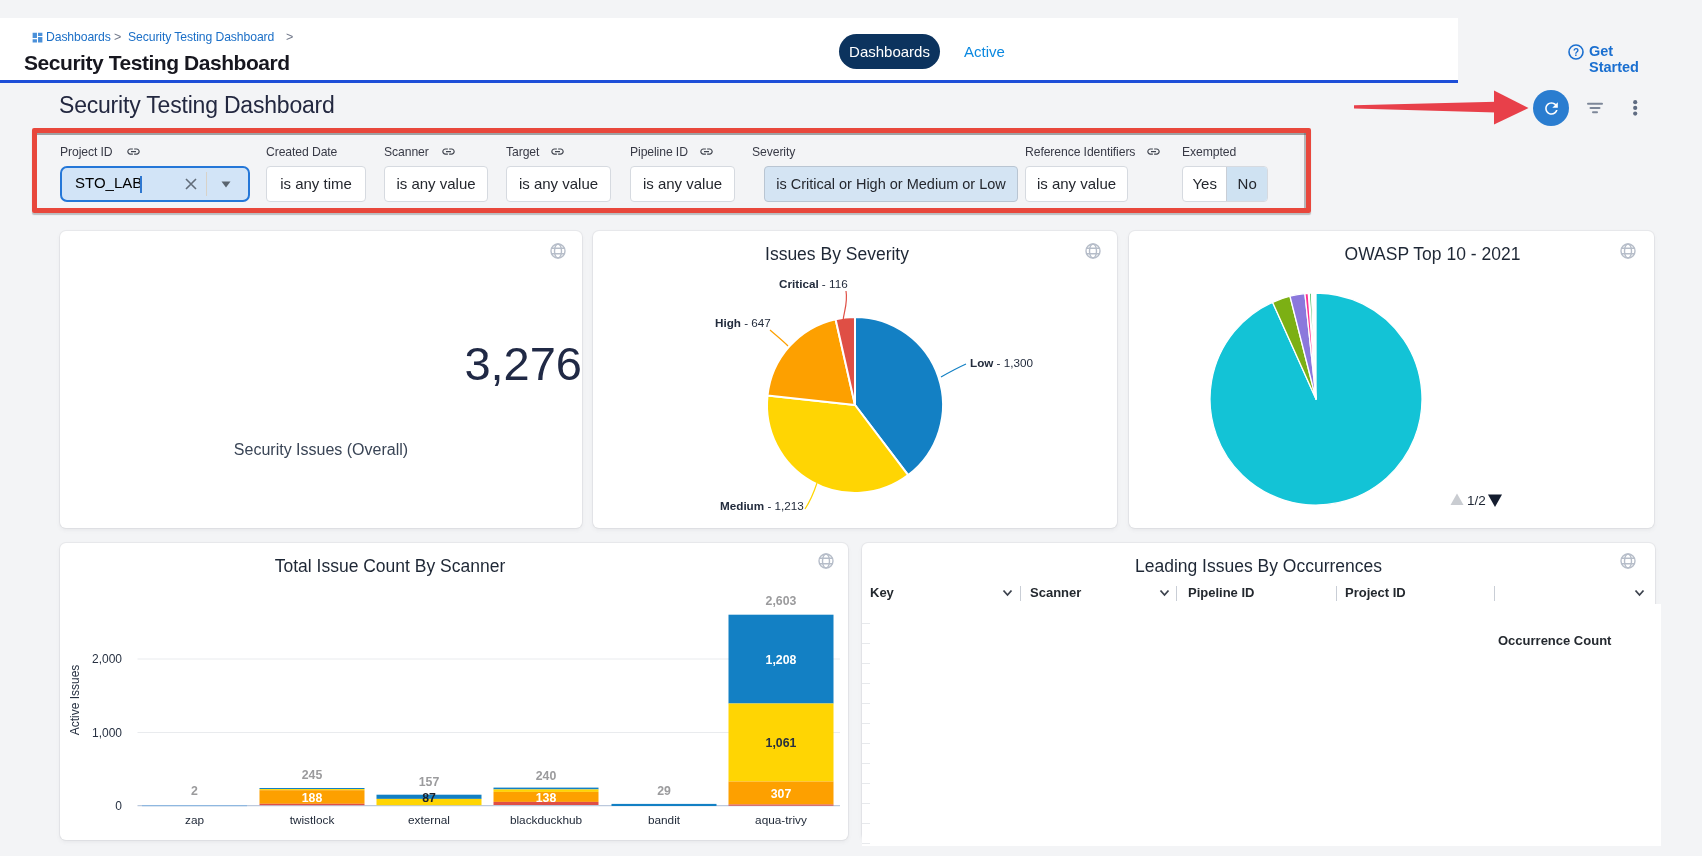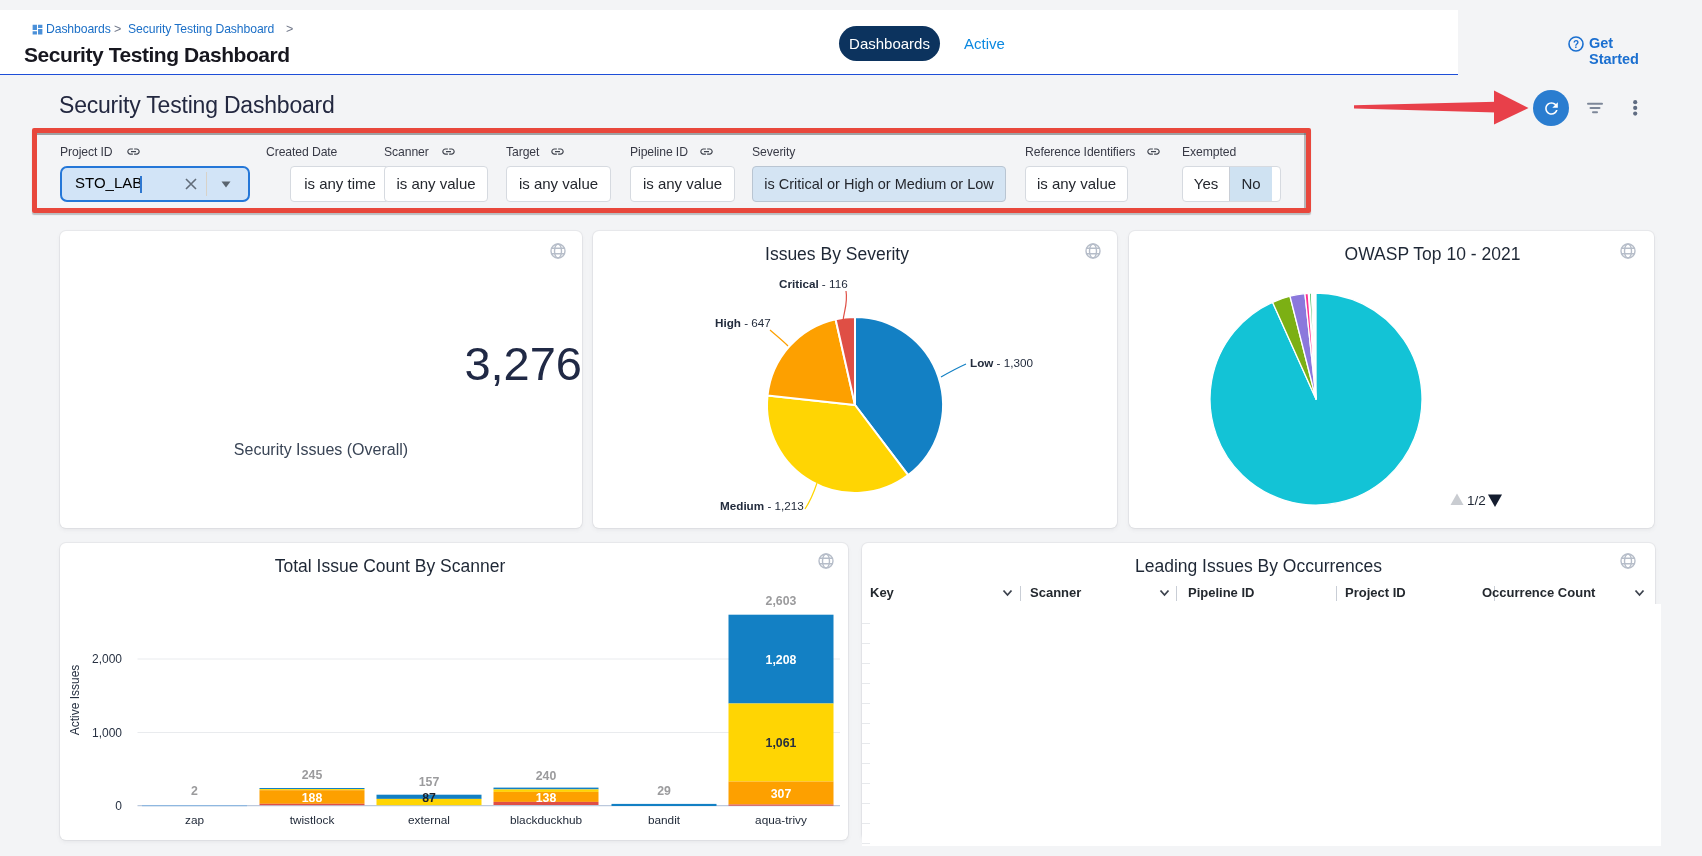--- a/index.html
+++ b/index.html
@@ -1,35 +1,35 @@
 <!DOCTYPE html>
 <html><head>
 <meta charset="utf-8">
 <style>
 * { margin:0; padding:0; box-sizing:border-box; }
 html,body { width:1702px; height:856px; overflow:hidden; }
 body { font-family:"Liberation Sans", sans-serif; background:#f3f4f6; position:relative; }
 .abs { position:absolute; }
 
-#hdr { position:absolute; left:0; top:10px; width:1458px; height:65px; background:#fff; border-bottom:1px solid #1d4ed8; }
+#hdr { position:absolute; left:0; top:18px; width:1458px; height:65px; background:#fff; border-bottom:3px solid #1d4ed8; }
 .crumb { position:absolute; top:12px; font-size:12.2px; color:#1b6fc7; font-weight:500; letter-spacing:-0.1px; }
 .crumbsep { color:#8a8da6; font-weight:400; }
 #hdrtitle { position:absolute; left:24px; top:33px; font-size:21px; font-weight:bold; color:#17171f; letter-spacing:-0.45px; }
 #tab-dash { position:absolute; left:839px; top:16px; width:101px; height:35px; background:#0c335e; border-radius:18px; color:#fff; font-size:15px; text-align:center; line-height:35px; }
 #tab-fold { position:absolute; left:964px; top:25px; font-size:15px; color:#0a88e0; }
 #getstarted { position:absolute; left:1566px; top:25px; font-size:14.5px; color:#1a6fd0; font-weight:600; }
 
 #sectitle { position:absolute; left:59px; top:92px; font-size:23px; font-weight:400; color:#232840; letter-spacing:-0.2px; }
 #refreshbtn { position:absolute; left:1533px; top:90px; width:36px; height:36px; border-radius:50%; background:#2a7dd0; }
 
 #redbox { position:absolute; left:32px; top:128px; width:1279px; height:85px; border:5px solid #e8473c; border-radius:2px; box-shadow: inset 0 2px 0 rgba(90,92,95,.55), inset -2px 0 0 rgba(90,92,95,.4), 0 2px 1px rgba(120,122,125,.45); }
 .flabel { position:absolute; top:145px; font-size:12.2px; color:#383a46; font-weight:500; letter-spacing:-0.1px; }
 .linkic { position:absolute; top:144px; }
 .fbtn { position:absolute; top:166px; height:36px; background:#fff; border:1px solid #d6dae0; border-radius:4px; font-size:15px; color:#24272e; text-align:center; line-height:34px; }
-.fbtn.blue { background:#d4e4f3; border-color:#b9c5d2; }
+.fbtn.blue { background:#d4e4f3; border-color:#b9c5d2;margin-left:12px; }
 
 .card { position:absolute; background:#fff; border-radius:6px; box-shadow:0 0 0 1px rgba(40,41,61,.05), 0 2px 4px rgba(96,97,112,.09); }
 .ctitle { position:absolute; width:100%; text-align:center; font-size:17.5px; color:#1e2735; font-weight:500; }
 .globe { position:absolute; }
 </style>
 </head>
 <body>
 
 <div id="hdr">
   <svg class="abs" style="left:31px;top:13px" width="13" height="13" viewBox="0 0 24 24">
@@ -98,28 +98,28 @@
 <span class="abs" style="left:75px;top:174px;font-size:15px;color:#000000;">STO_LAB</span>
 <div class="abs" style="left:140px;top:176px;width:2px;height:17px;background:#2e77d0;"></div>
 <svg class="abs" style="left:184px;top:177px" width="14" height="14" viewBox="0 0 14 14">
     <path d="M2,2 L12,12 M12,2 L2,12" stroke="#626d7a" stroke-width="1.6" fill="none"></path>
   </svg>
 <div class="abs" style="left:206px;top:172px;width:1px;height:24px;background:#d8d2c8;"></div>
 <svg class="abs" style="left:221px;top:181px" width="10" height="7" viewBox="0 0 10 7">
     <polygon points="0.5,0.5 9.5,0.5 5,6.5" fill="#5a646f"></polygon>
   </svg>
 
-<div class="fbtn" style="left:266px;width:100px;margin-left:24px;">is any time</div>
+<div class="fbtn" style="left:266px;width:100px;">is any time</div>
 <div class="fbtn" style="left:384px;width:104px;">is any value</div>
 <div class="fbtn" style="left:506px;width:105px;">is any value</div>
 <div class="fbtn" style="left:630px;width:105px;">is any value</div>
 <div class="fbtn blue" style="left:752px;width:254px;font-size:14.5px;">is Critical or High or Medium or Low</div>
 <div class="fbtn" style="left:1025px;width:103px;">is any value</div>
 
-<div class="fbtn" style="left:1182px;width:99px;padding:0;overflow:hidden;display:flex;">
+<div class="fbtn" style="left:1182px;width:86px;padding:0;overflow:hidden;display:flex;">
   <div style="width:47px;border-right:1px solid #c9ced6;">Yes</div>
   <div style="width:42px;background:#cfe2f2;">No</div>
 </div>
 
 <div class="card" id="cardA" style="left:60px;top:231px;width:522px;height:297px;"></div>
 <div class="card" id="cardB" style="left:593px;top:231px;width:524px;height:297px;"></div>
 <div class="card" id="cardC" style="left:1129px;top:231px;width:525px;height:297px;"></div>
 
 <div class="card" id="cardD" style="left:60px;top:543px;width:788px;height:297px;"></div>
 <div class="card" id="cardE" style="left:862px;top:543px;width:793px;height:297px;"></div>
@@ -284,17 +284,17 @@
   <div class="abs" style="left:158px;top:1px;width:1px;height:15px;background:#c9ced6;"></div>
   <span class="abs" style="left:168px;font-size:13px;font-weight:bold;color:#24292f;">Scanner</span>
   <svg class="abs" style="left:297px;top:4px" width="11" height="8" viewBox="0 0 11 8">
       <path d="M1.5,1.5 L5.5,6 L9.5,1.5" stroke="#3c424d" stroke-width="1.8" fill="none"></path>
     </svg>
   <div class="abs" style="left:314px;top:1px;width:1px;height:15px;background:#c9ced6;"></div>
   <span class="abs" style="left:326px;font-size:13px;font-weight:bold;color:#24292f;">Pipeline ID</span>
   <div class="abs" style="left:474px;top:1px;width:1px;height:15px;background:#c9ced6;"></div>
   <span class="abs" style="left:483px;font-size:13px;font-weight:bold;color:#24292f;">Project ID</span>
   <div class="abs" style="left:632px;top:1px;width:1px;height:15px;background:#c9ced6;"></div>
-  <span class="abs" style="left:620px;font-size:13px;font-weight:bold;color:#24292f;">Occurrence Count</span>
+  <span class="abs" style="left:636px;font-size:13px;font-weight:bold;color:#24292f;margin-top:48px;">Occurrence Count</span>
   <svg class="abs" style="left:772px;top:4px" width="11" height="8" viewBox="0 0 11 8">
       <path d="M1.5,1.5 L5.5,6 L9.5,1.5" stroke="#3c424d" stroke-width="1.8" fill="none"></path>
     </svg>
 </div>
 
 </body></html>

